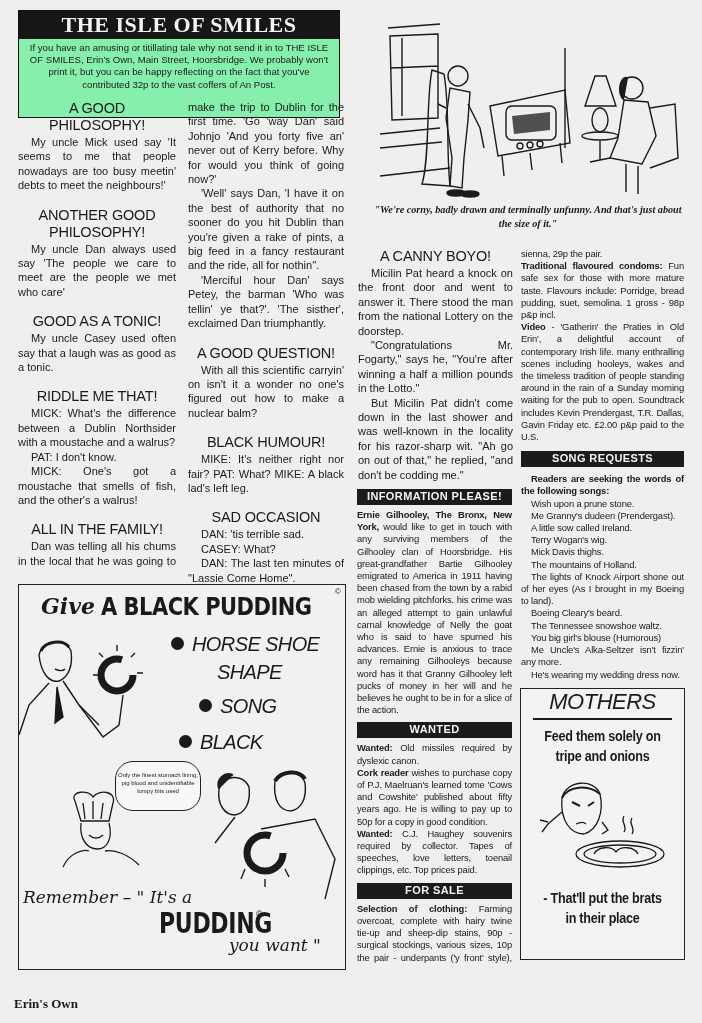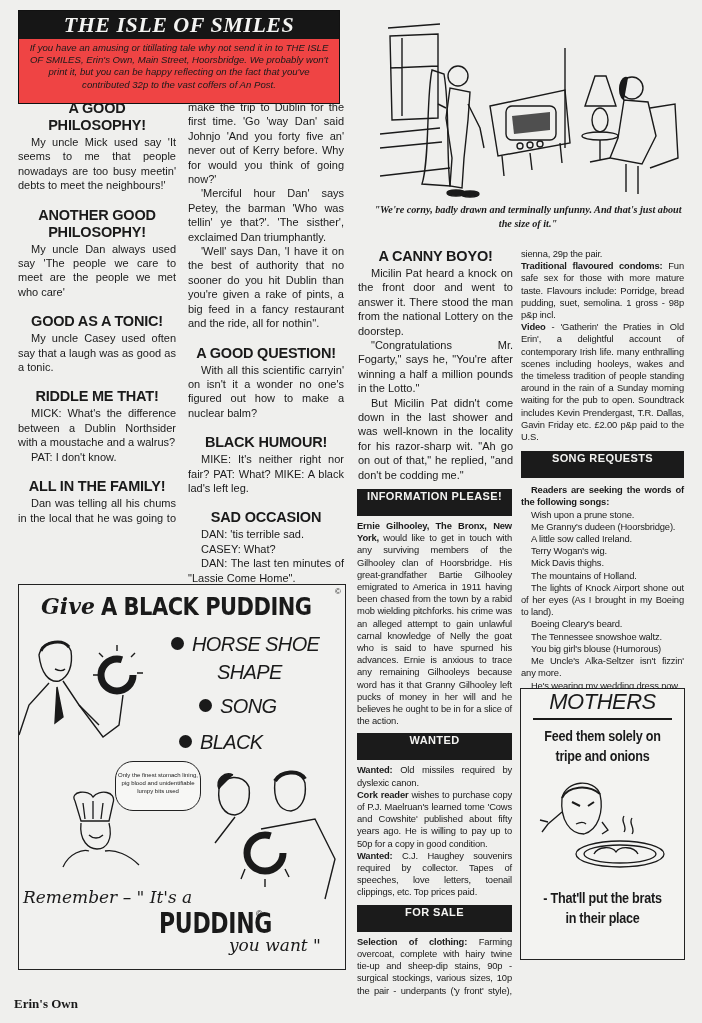--- a/index.html
+++ b/index.html
@@ -1,39 +1,39 @@
 <!DOCTYPE html>
 <html><head>
 <meta charset="utf-8">
 <style>
   * { box-sizing: border-box; margin: 0; padding: 0; }
   html, body { width: 702px; height: 1023px; background: #efefed; overflow: hidden; }
   body { position: relative; font-family: "Liberation Sans", sans-serif; color: #1a1a1a; }
   .abs { position: absolute; }
 
   
-  .masthead { left: 18px; top: 10px; width: 322px; height: 94px; border: 1.5px solid #111; background: #ef4444; font-style: italic; }
+  .masthead { left: 18px; top: 10px; width: 322px; height: 108px; border: 1.5px solid #111; background: #86efac; }
   .masthead-title { background: #161616; color: #f4f4f2; font-family: "Liberation Serif", serif; font-weight: bold; font-size: 22px; text-align: center; height: 28px; line-height: 28px; letter-spacing: 0.5px; }
   .masthead-text { font-size: 9.6px; line-height: 12.2px; text-align: center; padding: 3px 6px; }
 
   
   .col { font-size: 11px; line-height: 14.4px; text-align: justify; }
   .col p { text-indent: 13px; }
   .col p.noind { text-indent: 0; }
-  .col h3 { font-size: 14.5px; font-weight: bold; text-align: center; line-height: 17px; margin: 0 0 1px 0; letter-spacing: -0.2px; }
+  .col h3 { font-size: 14.5px; font-weight: normal; text-align: center; line-height: 17px; margin: 0 0 1px 0; letter-spacing: -0.2px; }
   .col .gap { height: 14px; }
 
   
   .cartoon { left: 380px; top: 8px; width: 300px; height: 190px; }
   .cartoon-caption { left: 368px; top: 203px; width: 320px; font-family: "Liberation Serif", serif; font-style: italic; font-weight: bold; font-size: 10.2px; line-height: 13.5px; text-align: center; }
 
   
   .cls { font-family: "Liberation Sans", sans-serif; font-size: 9.4px; line-height: 12.2px; text-align: justify; letter-spacing: -0.15px; }
   .cls b { font-weight: bold; }
-  .bar { background: #1b1b1b; color: #f4f4f2; font-weight: bold; font-size: 11px; text-align: center; height: 27px; line-height: 15px; letter-spacing: 0.4px; }
+  .bar { background: #1b1b1b; color: #f4f4f2; font-weight: bold; font-size: 11px; text-align: center; height: 16px; line-height: 15px; letter-spacing: 0.4px; }
   .cls p.ind { text-indent: 10px; }
 
   
   .ad { left: 18px; top: 584px; width: 328px; height: 386px; border: 1.5px solid #222; background: #f1f1ef; overflow: hidden; }
   .ad-head { position: absolute; left: 22px; top: 8px; white-space: nowrap; }
   .ad-give { font-family: "DejaVu Serif", serif; font-style: italic; font-weight: bold; font-size: 22px; }
   .ad-black { font-family: "DejaVu Sans", sans-serif; font-weight: bold; font-size: 21px; letter-spacing: -0.5px; margin-left: 6px; transform: scaleY(1.15); display: inline-block; }
   .ad-copy { position: absolute; font-size: 8px; top: 2px; right: 4px; }
   .bullet-line { position: absolute; font-style: italic; font-size: 20px; letter-spacing: -0.6px; white-space: nowrap; }
   .bullet-line .dot { display: inline-block; width: 13px; height: 13px; border-radius: 50%; background: #1a1a1a; margin-right: 8px; vertical-align: 1px; }
@@ -64,29 +64,30 @@
   <div class="gap"></div>
   <h3><span>ANOTHER GOOD</span><br><span>PHILOSOPHY!</span></h3>
   <p>My uncle Dan always used say 'The people we care to meet are the people we met who care'</p>
   <div class="gap"></div>
   <h3>GOOD AS A TONIC!</h3>
   <p>My uncle Casey used often say that a laugh was as good as a tonic.</p>
   <div class="gap"></div>
   <h3>RIDDLE ME THAT!</h3>
   <p>MICK: What's the difference between a Dublin Northsider with a moustache and a walrus?</p>
   <p>PAT: I don't know.</p>
+  <p>MICK: One's got a moustache that smells of fish, and the other's a walrus!</p>
   <div class="gap"></div>
   <h3>ALL IN THE FAMILY!</h3>
   <p style="height:29px; overflow:hidden;">Dan was telling all his chums in the local that he was going to make the trip to Dublin for the first time. 'Go 'way Dan' said Johnjo 'And you forty five an' never out of Kerry before. Why for would you think of going now?'</p>
 </div>
 
 <div class="abs col" style="left:188px; top:100px; width:156px;">
   <p class="noind">make the trip to Dublin for the first time. 'Go 'way Dan' said Johnjo 'And you forty five an' never out of Kerry before. Why for would you think of going now?'</p>
+  <p>'Well' says Dan, 'I have it on the best of authority that no sooner do you hit Dublin than you're given a rake of pints, a big feed in a fancy restaurant and the ride, all for nothin''.</p>
   <p>'Merciful hour Dan' says Petey, the barman 'Who was tellin' ye that?'. 'The sisther', exclaimed Dan triumphantly.</p>
-  <p>'Well' says Dan, 'I have it on the best of authority that no sooner do you hit Dublin than you're given a rake of pints, a big feed in a fancy restaurant and the ride, all for nothin''.</p>
   <div class="gap"></div>
   <h3>A GOOD QUESTION!</h3>
   <p>With all this scientific carryin' on isn't it a wonder no one's figured out how to make a nuclear balm?</p>
   <div class="gap"></div>
   <h3>BLACK HUMOUR!</h3>
   <p>MIKE: It's neither right nor fair? PAT: What? MIKE: A black lad's left leg.</p>
   <div class="gap"></div>
   <h3>SAD OCCASION</h3>
   <p>DAN: 'tis terrible sad.</p>
   <p>CASEY: What?</p>
@@ -151,21 +152,21 @@
 </div>
 
 <div class="abs cls" style="left:521px; top:248px; width:163px;">
   <p>sienna, 29p the pair.</p>
   <p><b>Traditional flavoured condoms:</b><span> Fun safe sex for those with more mature taste. Flavours include: Porridge, bread pudding, suet, semolina. 1 gross - 98p p&amp;p incl.</span></p>
   <p><b>Video</b><span> - 'Gatherin' the Praties in Old Erin', a delightful account of contemporary Irish life. many enthralling scenes including hooleys, wakes and the timeless tradition of people standing around in the rain of a Sunday morning waiting for the pub to open. Soundtrack includes Kevin Prendergast, T.R. Dallas, Gavin Friday etc. £2.00 p&amp;p paid to the U.S.</span></p>
 
   <div class="bar" style="margin-top:8px;">SONG REQUESTS</div>
   <p class="ind" style="margin-top:6px; font-weight:bold;">Readers are seeking the words of the following songs:</p>
   <p class="ind">Wish upon a prune stone.</p>
-  <p class="ind">Me Granny's dudeen (Hoorsbridge).</p>
+  <p class="ind">Me Granny's dudeen (Prendergast).</p>
   <p class="ind">A little sow called Ireland.</p>
   <p class="ind">Terry Wogan's wig.</p>
   <p class="ind">Mick Davis thighs.</p>
   <p class="ind">The mountains of Holland.</p>
   <p class="ind">The lights of Knock Airport shone out of her eyes (As I brought in my Boeing to land).</p>
   <p class="ind">Boeing Cleary's beard.</p>
   <p class="ind">The Tennessee snowshoe waltz.</p>
   <p class="ind">You big girl's blouse (Humorous)</p>
   <p class="ind">Me Uncle's Alka-Seltzer isn't fizzin' any more.</p>
   <p class="ind">He's wearing my wedding dress now.</p>

